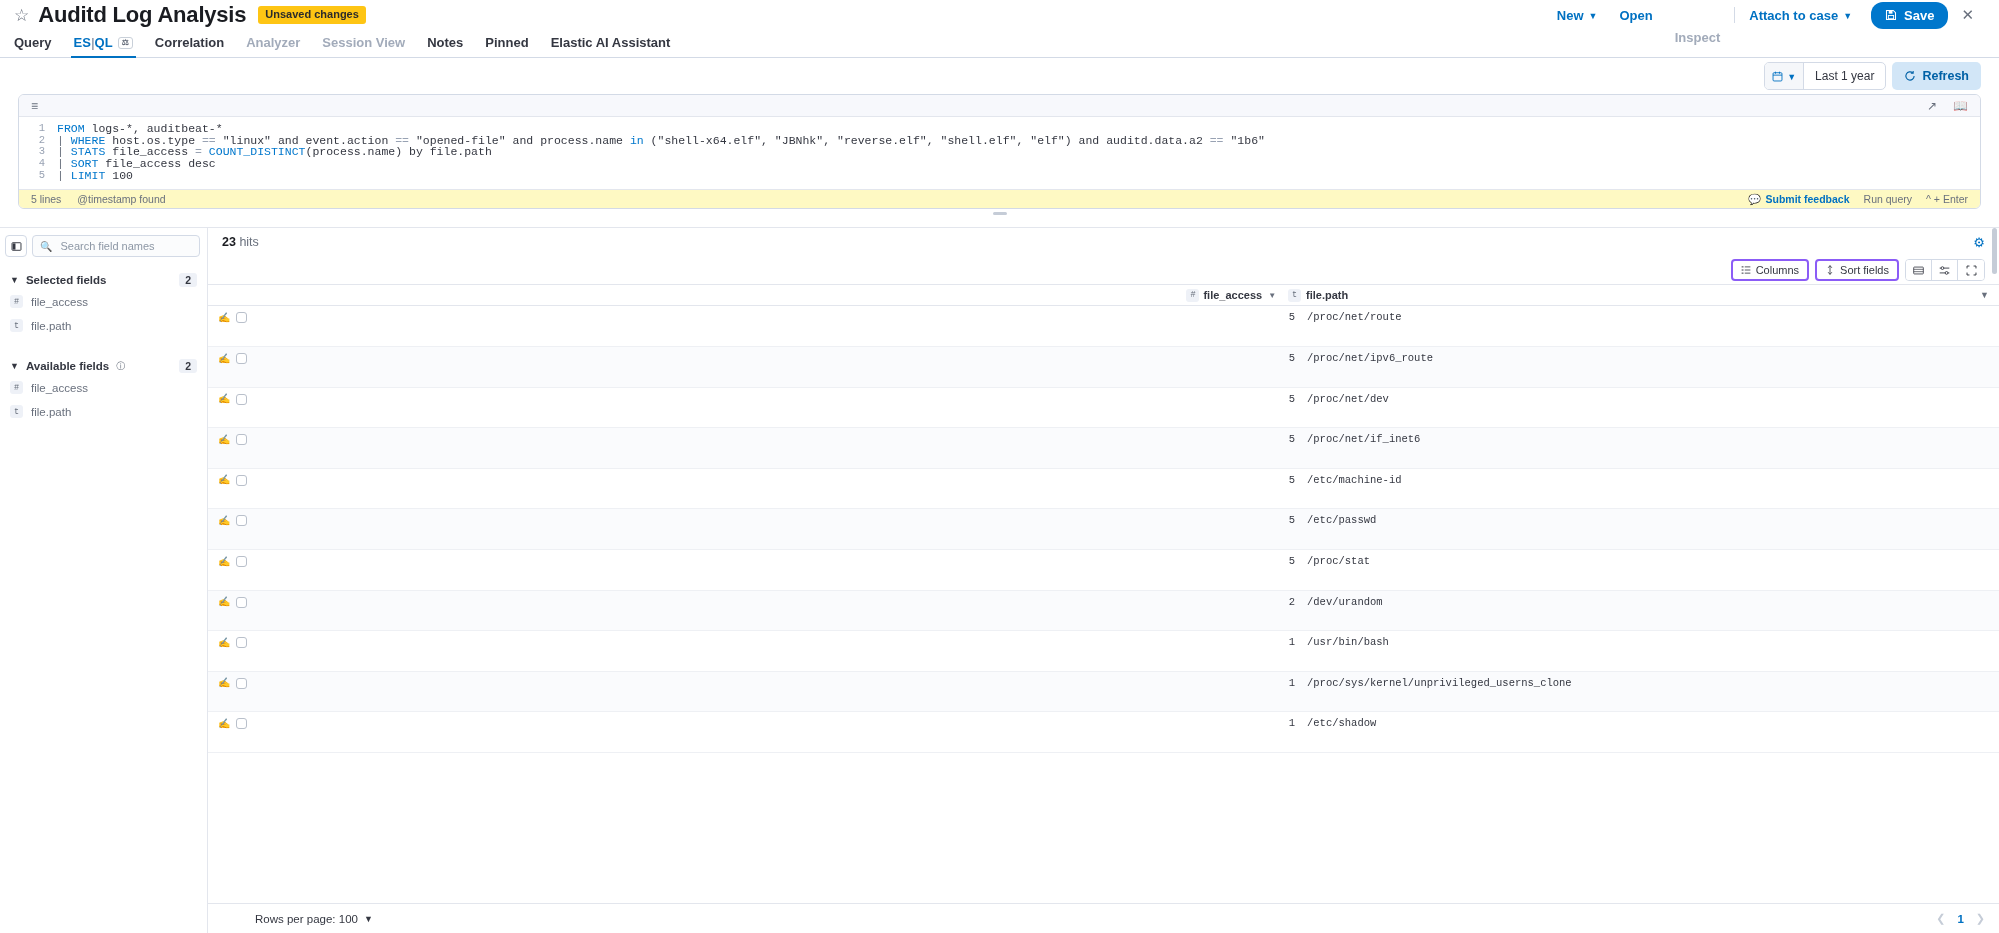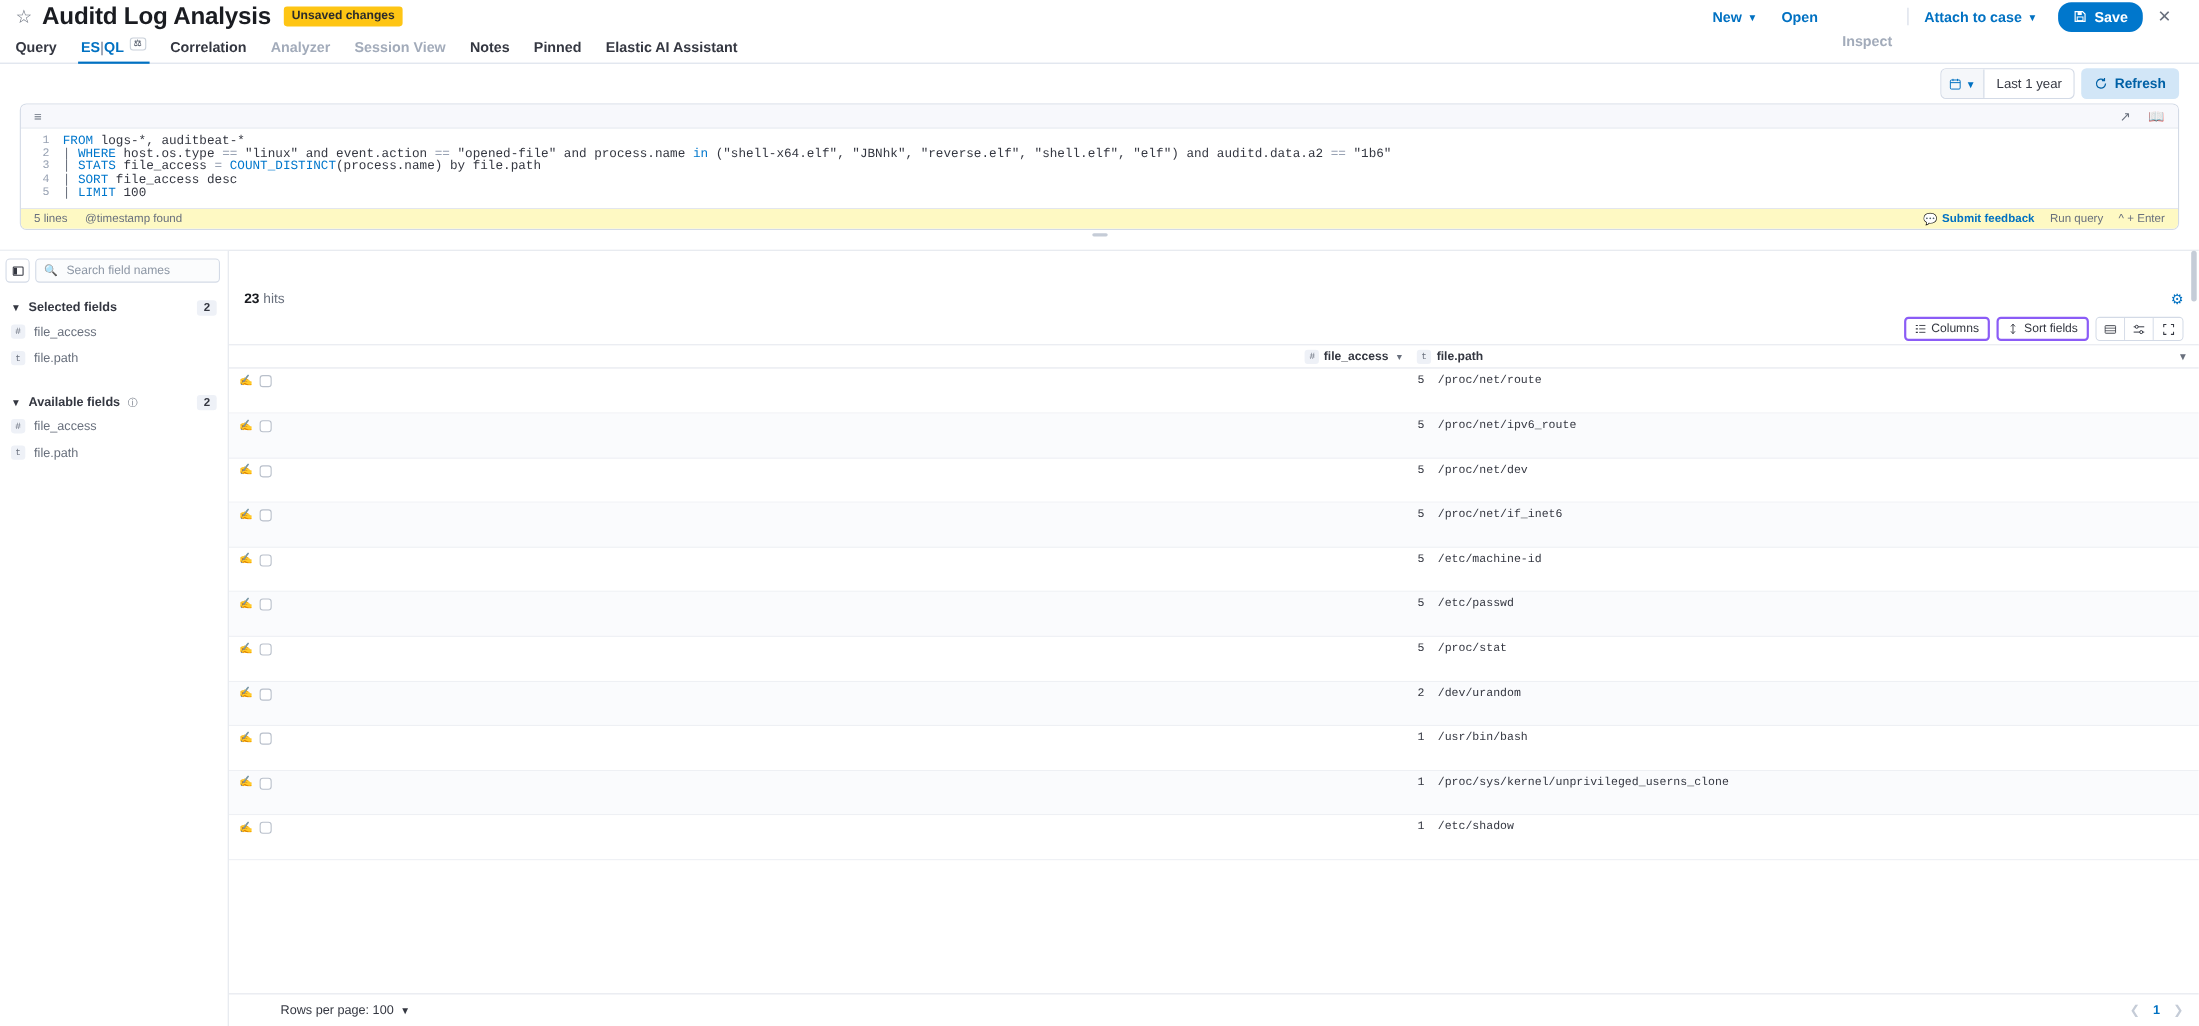--- a/index.html
+++ b/index.html
@@ -48,21 +48,21 @@
   .close-x { color: #69707d; font-size: 15px; padding: 0 11px 0 13px; cursor: pointer; }
 
   
   .tabs {
     display: flex; align-items: flex-end; height: 28px;
     padding: 0 14px; gap: 0px; border-bottom: 1px solid #d3dae6;
   }
   .tab {
     font-size: 13px; font-weight: 700; color: #343741;
     padding: 0 11px 7px; position: relative; cursor: pointer; white-space: nowrap;
-    display: flex; align-items: flex-start; gap: 5px; margin-top: 16px;
+    display: flex; align-items: flex-end; gap: 5px; margin-top: 16px;
   }
   .tab:first-child { padding-left: 0; }
   .tab.disabled { color: #a2abba; font-weight: 600; cursor: default; }
   .tab.active { color: #0071c2; }
   .tab.active::after {
     content: ""; position: absolute; left: 8px; right: 8px; bottom: -1px;
     height: 2px; background: #0071c2;
   }
   .esql-txt .es { color: #0071c2; }
   .esql-txt .bar { color: #98a2b3; }
@@ -174,21 +174,21 @@
     width: 13px; height: 13px; border-radius: 3px; background: #eef1f7;
     color: #69707d; font-size: 8.5px; display: flex; align-items: center;
     justify-content: center; flex: none; font-family: "Liberation Mono", monospace;
   }
   .fname { font-size: 11.5px; color: #69707d; font-family: "Liberation Sans", sans-serif; }
   .info-ico { font-size: 9px; color: #69707d; }
 
   
   .grid-area { flex: 1; min-width: 0; display: flex; flex-direction: column; position: relative; }
   .hits-row {
-    height: 28px; display: flex; align-items: center; padding: 0 14px; margin-top: 29px;
+    height: 28px; display: flex; align-items: center; padding: 0 14px;
   }
   .hits { font-size: 12.5px; color: #69707d; }
   .hits b { color: #1a1c21; font-weight: 700; }
   .gear { margin-left: auto; color: #0071c2; font-size: 13px; cursor: pointer; }
   .grid-toolbar {
     height: 28px; display: flex; align-items: center; justify-content: flex-end;
     padding: 0 14px; gap: 6px;
   }
   .gt-btn {
     border: 2px solid #8b5cf6; border-radius: 4px; height: 22px;

